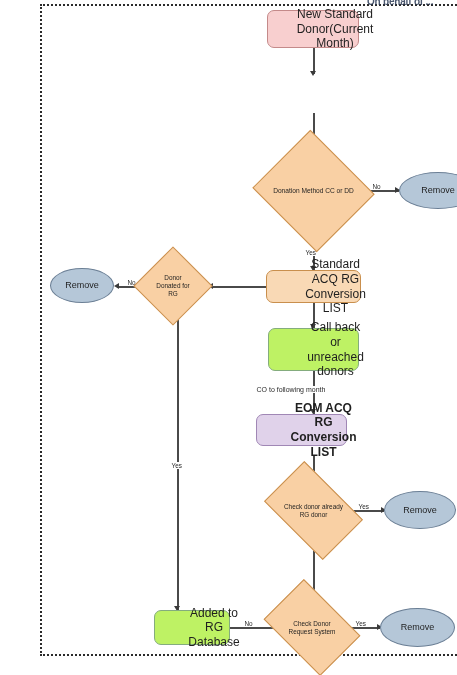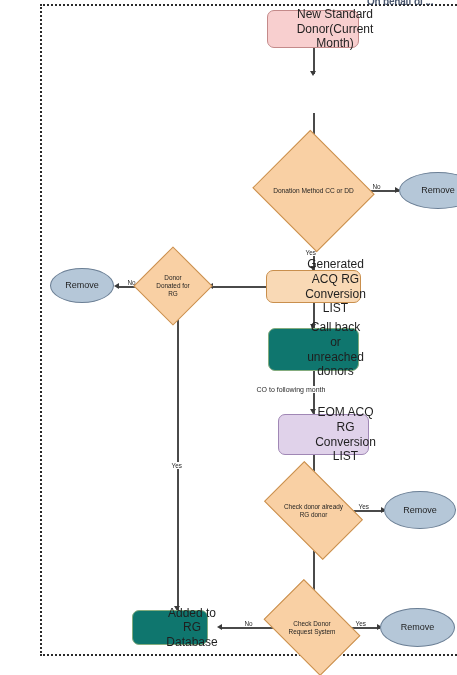--- a/index.html
+++ b/index.html
@@ -63,21 +63,21 @@
 
   .box {
     border-radius: 7px;
     border: 1px solid;
     font-size: 12px;
     padding-left: 44px;
   }
   .box.pink    { background: #f8cfcf; border-color: #c48a8a; }
   .box.blue    { background: #a9d8ea; border-color: #6fa8bd; }
   .box.orange  { background: #f9d9b5; border-color: #c98f4d; }
-  .box.green   { background: #0f766e; border-color: #84ac7e; }
+  .box.green   { background: #bef264; border-color: #84ac7e; }
   .box.purple  { background: #e0d2ea; border-color: #a087b5; }
 
   .ellipse {
     border-radius: 50%;
     border: 1px solid #6b7f95;
     background: #b5c7d8;
     font-size: 9px;
   }
 
   
@@ -194,41 +194,41 @@
   <div class="node diamond big" style="left:234px; top:150px; width:91px; height:82px;">
     <div class="dshape"></div>
     <span class="nlabel">Donation Method CC or DD</span>
   </div>
 
   <div class="node ellipse" style="left:365px; top:172px; width:78px; height:37px;">
     <span class="nlabel">Remove</span>
   </div>
 
   <div class="node box orange" style="left:232px; top:270px; width:95px; height:33px;">
-    <span class="nlabel">Generated ACQ RG
+    <span class="nlabel">Standard ACQ RG
 Conversion LIST</span>
   </div>
 
   <div class="node diamond small" style="left:111px; top:258px; width:56px; height:56px;">
     <div class="dshape"></div>
     <span class="nlabel">Donor
 Donated for
 RG</span>
   </div>
 
   <div class="node ellipse" style="left:16px; top:268px; width:64px; height:35px;">
     <span class="nlabel">Remove</span>
   </div>
 
   <div class="node box green" style="left:234px; top:328px; width:91px; height:43px;">
     <span class="nlabel">Call back or
 unreached donors</span>
   </div>
 
-  <div class="node box purple" style="left:244px; top:414px; width:91px; height:41px;">
+  <div class="node box purple" style="left:222px; top:414px; width:91px; height:32px;font-weight:bold;">
     <span class="nlabel">EOM ACQ RG
 Conversion LIST</span>
   </div>
 
   <div class="node diamond" style="left:238px; top:482px; width:83px; height:57px;">
     <div class="dshape"></div>
     <span class="nlabel">Check donor already
 RG donor</span>
   </div>
 
@@ -239,18 +239,18 @@
   <div class="node diamond" style="left:238px; top:599px; width:80px; height:57px;">
     <div class="dshape"></div>
     <span class="nlabel">Check Donor
 Request System</span>
   </div>
 
   <div class="node ellipse" style="left:346px; top:608px; width:75px; height:39px;">
     <span class="nlabel">Remove</span>
   </div>
 
-  <div class="node box green" style="left:98px; top:610px; width:76px; height:35px;">
+  <div class="node box green" style="left:120px; top:610px; width:76px; height:35px;">
     <span class="nlabel">Added to RG
 Database</span>
   </div>
 
 </div>
 
 </body></html>

